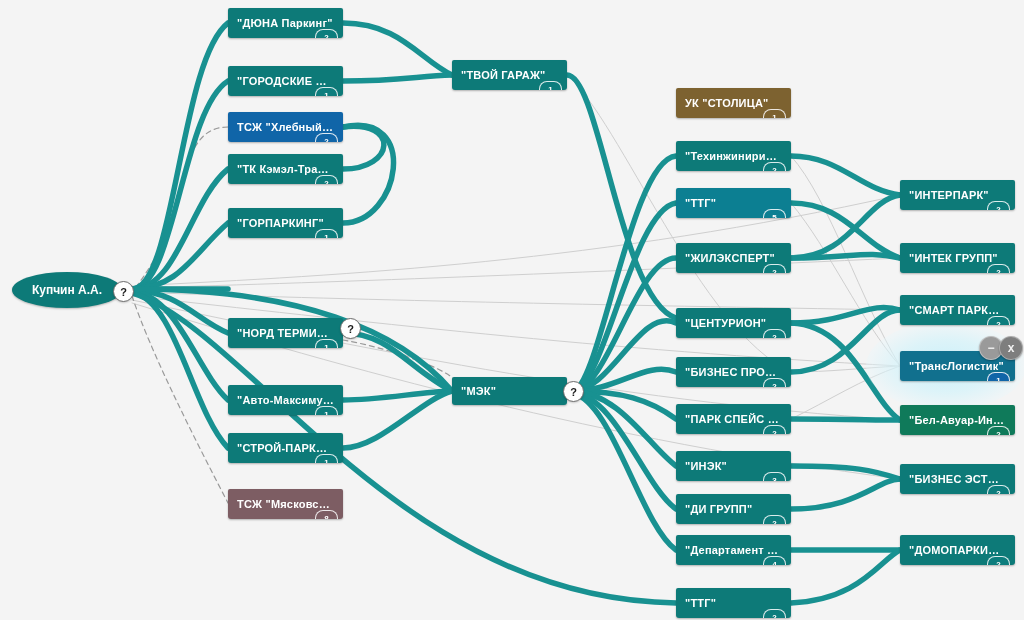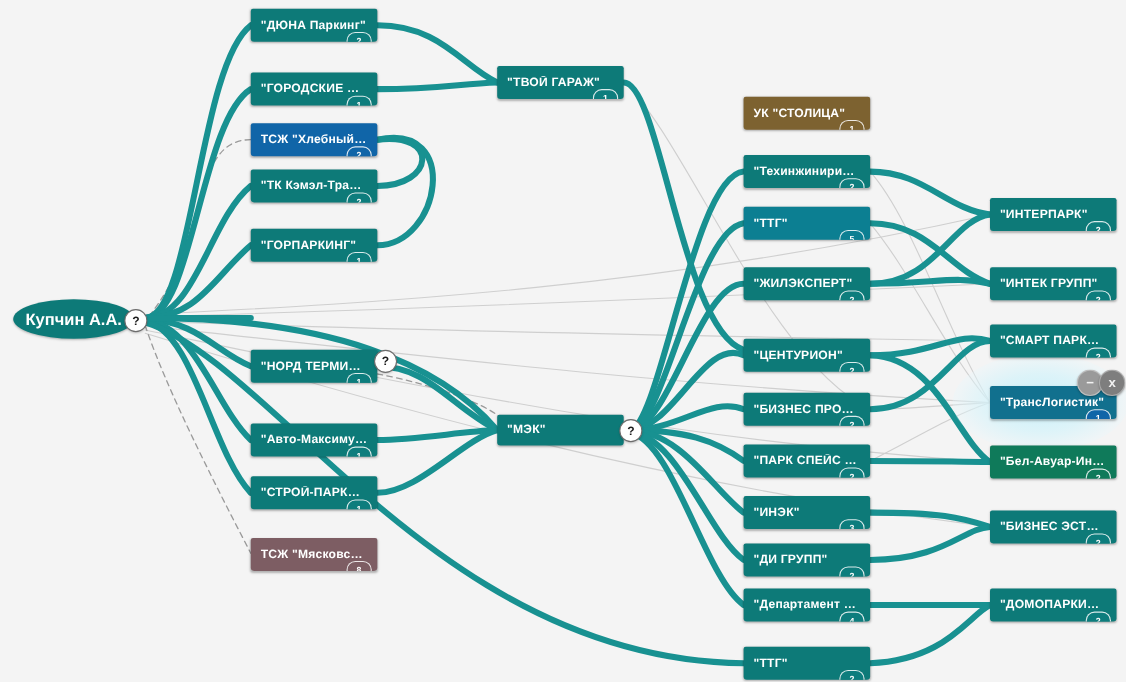--- a/index.html
+++ b/index.html
@@ -68,21 +68,21 @@
   .badge.mauve { background: #7d5d63; }
   .badge.blue  { background: #1065a8; }
   .badge.green { background: #0f7a5a; }
   .badge.lteal { background: #0c7f92; }
 
   .root-ellipse {
     position: absolute;
     border-radius: 50%;
     background: #0d7a78;
     color: #ffffff;
-    font-size: 15px;
+    font-size: 12px;
     font-weight: bold;
     display: flex;
     align-items: center;
     justify-content: center;
     box-shadow: 0 1px 2px rgba(0,0,0,.25);
     z-index: 5;
   }
   .expander {
     position: absolute;
     width: 19px;

